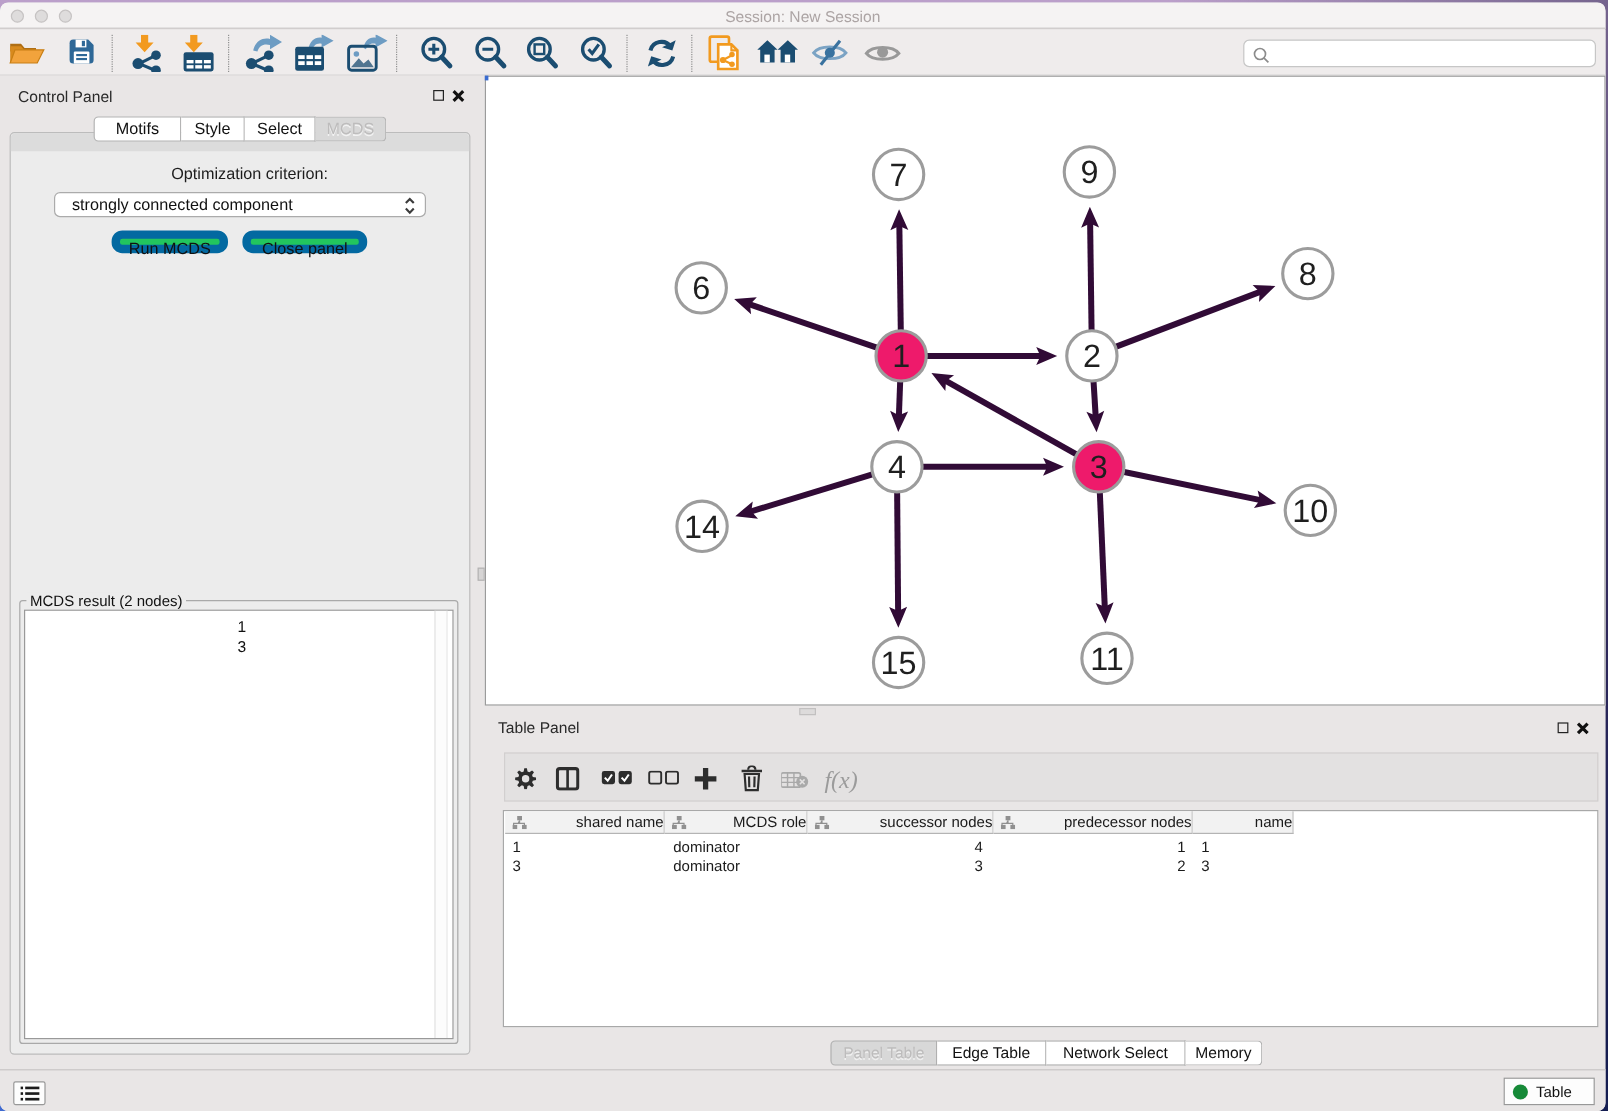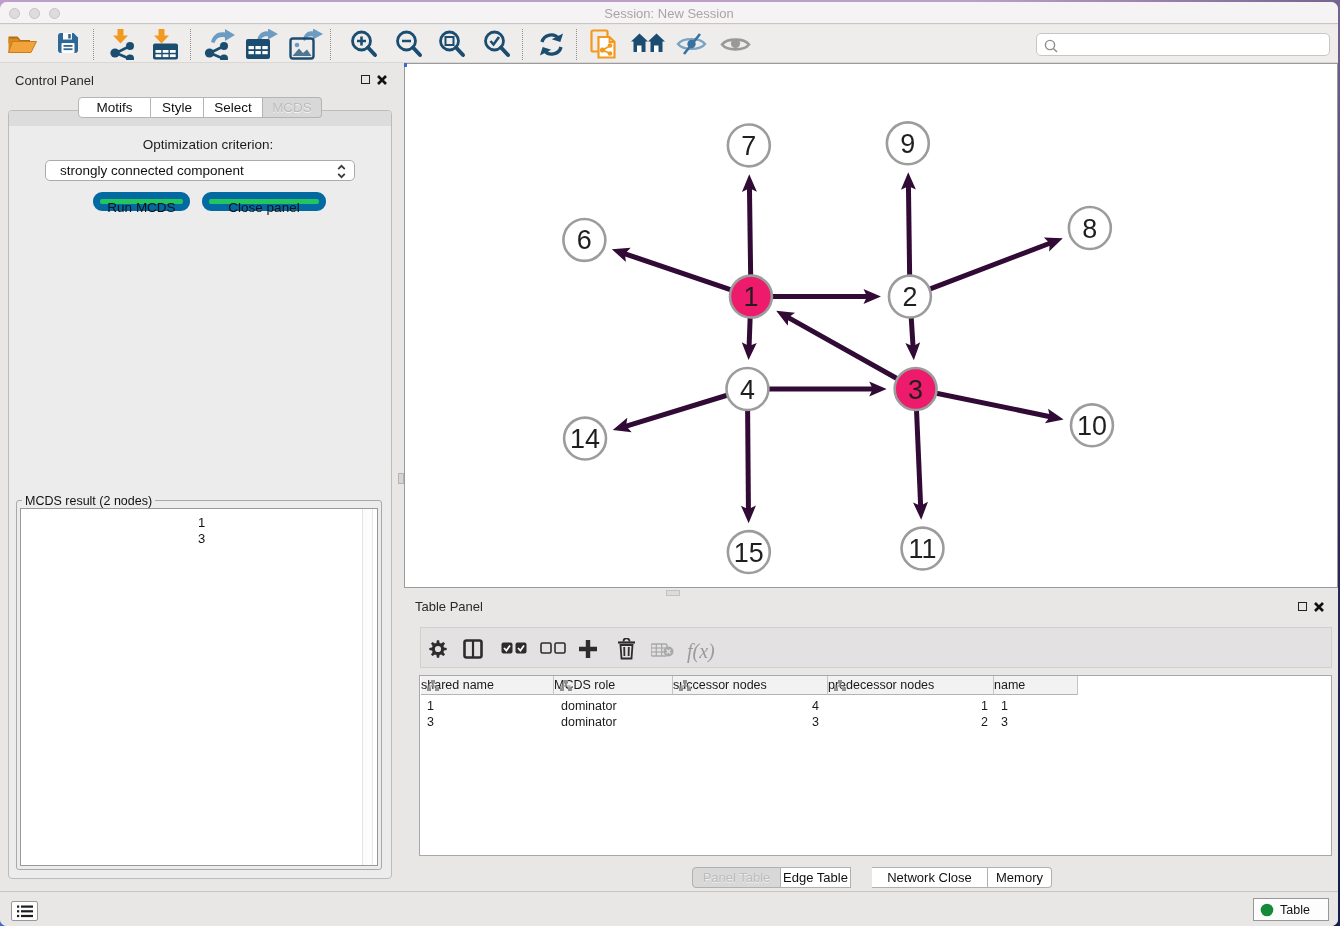--- a/index.html
+++ b/index.html
@@ -28,21 +28,21 @@
 #scrolltrack{position:absolute;right:4px;top:0px;width:11px;height:100%;background:#fcfcfc;border-left:1px solid #e2e2e2;border-right:1px solid #e8e8e8;}
 
 #netwin{position:absolute;left:404px;top:61px;width:934px;height:525px;border:1px solid #9b9b9b;background:#fff;}
 #nettitle{position:absolute;left:0;top:0;width:100%;height:21px;background:linear-gradient(#f9f9f9,#dddbdb 70%,#d2d0d0);border-bottom:1px solid #9c9a9a;}
 #nettitle span{display:block;text-align:center;font-size:12.5px;color:#111;padding-top:4px;font-weight:bold;}
 .tfl{position:absolute;top:5px;width:11px;height:11px;border-radius:50%;}
 
 #tptitle{position:absolute;left:415px;top:597px;font-size:13px;color:#2a2a2a;}
 #tpbar{position:absolute;left:420px;top:625px;width:912px;height:41px;background:#e3e1e1;border:1px solid #d2cfcf;}
 #tablebox{position:absolute;left:419px;top:673px;width:913px;height:181px;background:#fff;border:1px solid #a8a8a8;}
-.th{position:absolute;top:0;height:19px;background:#f2f2f2;border-right:1px solid #c4c4c4;border-bottom:1px solid #b4b4b4;font-size:12.5px;color:#1a1a1a;text-align:left;line-height:19px;}
+.th{position:absolute;top:0;height:19px;background:#f2f2f2;border-right:1px solid #c4c4c4;border-bottom:1px solid #b4b4b4;font-size:12.5px;color:#1a1a1a;text-align:right;line-height:19px;}
 .td{position:absolute;font-size:12.5px;color:#1a1a1a;height:16px;line-height:16px;}
 .btab{position:absolute;top:865px;height:21px;background:#fff;border:1px solid #b0b0b0;font-size:13px;color:#111;text-align:center;line-height:19px;}
 
 #statusbar{position:absolute;left:0;top:889px;width:100%;height:35px;border-top:1px solid #c8c5c5;background:#e9e6e6;}
 #listbtn{position:absolute;left:11px;top:9px;width:27px;height:20px;background:#fdfdfd;border:1px solid #989898;border-radius:2px;}
 #membtn{position:absolute;right:9px;top:6px;width:76px;height:23px;background:#fdfdfd;border:1px solid #989898;font-size:12.5px;color:#111;}
 </style></head><body>
 <div id="app">
 
   <div id="titlebar">
@@ -202,21 +202,21 @@
   <div class="tab" style="left:204px;width:59px;border-left:none;">Select</div>
   <div class="tab" style="left:263px;width:59px;border-left:none;border-radius:0 4px 4px 0;background:#d8d8d8;color:#bdbcbc;text-shadow:0 1px 0 #f2f2f2;">MCDS</div>
 
   <div id="optlabel">Optimization criterion:</div>
   <div id="combo">strongly connected component
     <svg class="abs" style="right:7px;top:3px" width="11" height="15" viewBox="0 0 11 15">
         <path d="M2.2 5.2 L5.5 1.8 L8.8 5.2 M2.2 9.8 L5.5 13.2 L8.8 9.8" fill="none" stroke="#3c3c3c" stroke-width="1.8"></path>
       </svg>
   </div>
   <div class="btn" style="left:93px;width:97px;">Run MCDS</div>
-  <div class="btn" style="left:202px;width:124px;">Close panel</div>
+  <div class="btn" style="left:202px;width:104px;">Close panel</div>
 
   <div id="groupbox">
     <div id="grouplabel">MCDS result (2 nodes)</div>
     <div id="mcdslist">
         <div style="padding:6px 0 0 5px;line-height:16px;">1<br>3</div>
         <div id="scrolltrack"></div>
       </div>
   </div>
 
   <div class="abs" style="left:398px;top:471px;width:6px;height:11px;background:#d6d4d4;border:1px solid #b5b3b3;"></div>
@@ -373,22 +373,22 @@
       <div class="td" style="left:408px;width:160px;top:22px;text-align:right;">1</div>
       <div class="td" style="left:581px;top:22px;">1</div>
       <div class="td" style="left:7px;top:38px;">3</div>
       <div class="td" style="left:141px;top:38px;">dominator</div>
       <div class="td" style="left:253px;width:146px;top:38px;text-align:right;">3</div>
       <div class="td" style="left:408px;width:160px;top:38px;text-align:right;">2</div>
       <div class="td" style="left:581px;top:38px;">3</div>
   </div>
 
   <div class="btab" style="left:692px;width:89px;border-radius:4px 0 0 4px;background:#d8d8d8;color:#bdbcbc;text-shadow:0 1px 0 #f0f0f0;">Panel Table</div>
-  <div class="btab" style="left:781px;width:70px;border-left:none;">Edge Table</div>
-  <div class="btab" style="left:872px;width:116px;border-left:none;">Network Close</div>
+  <div class="btab" style="left:781px;width:91px;border-left:none;">Edge Table</div>
+  <div class="btab" style="left:872px;width:116px;border-left:none;">Network Select</div>
   <div class="btab" style="left:988px;width:64px;border-left:none;border-radius:0 4px 4px 0;">Memory</div>
 
   <div id="statusbar">
     <div id="listbtn">
       <svg class="abs" style="left:5px;top:3px" width="16" height="13" viewBox="0 0 16 13">
           <g fill="#1c1c1c">
             <rect x="0" y="0.5" width="2.2" height="2.2"></rect>
             <rect x="0" y="5.2" width="2.2" height="2.2"></rect>
             <rect x="0" y="9.9" width="2.2" height="2.2"></rect>
             <rect x="4" y="0.5" width="12" height="2.2"></rect>

